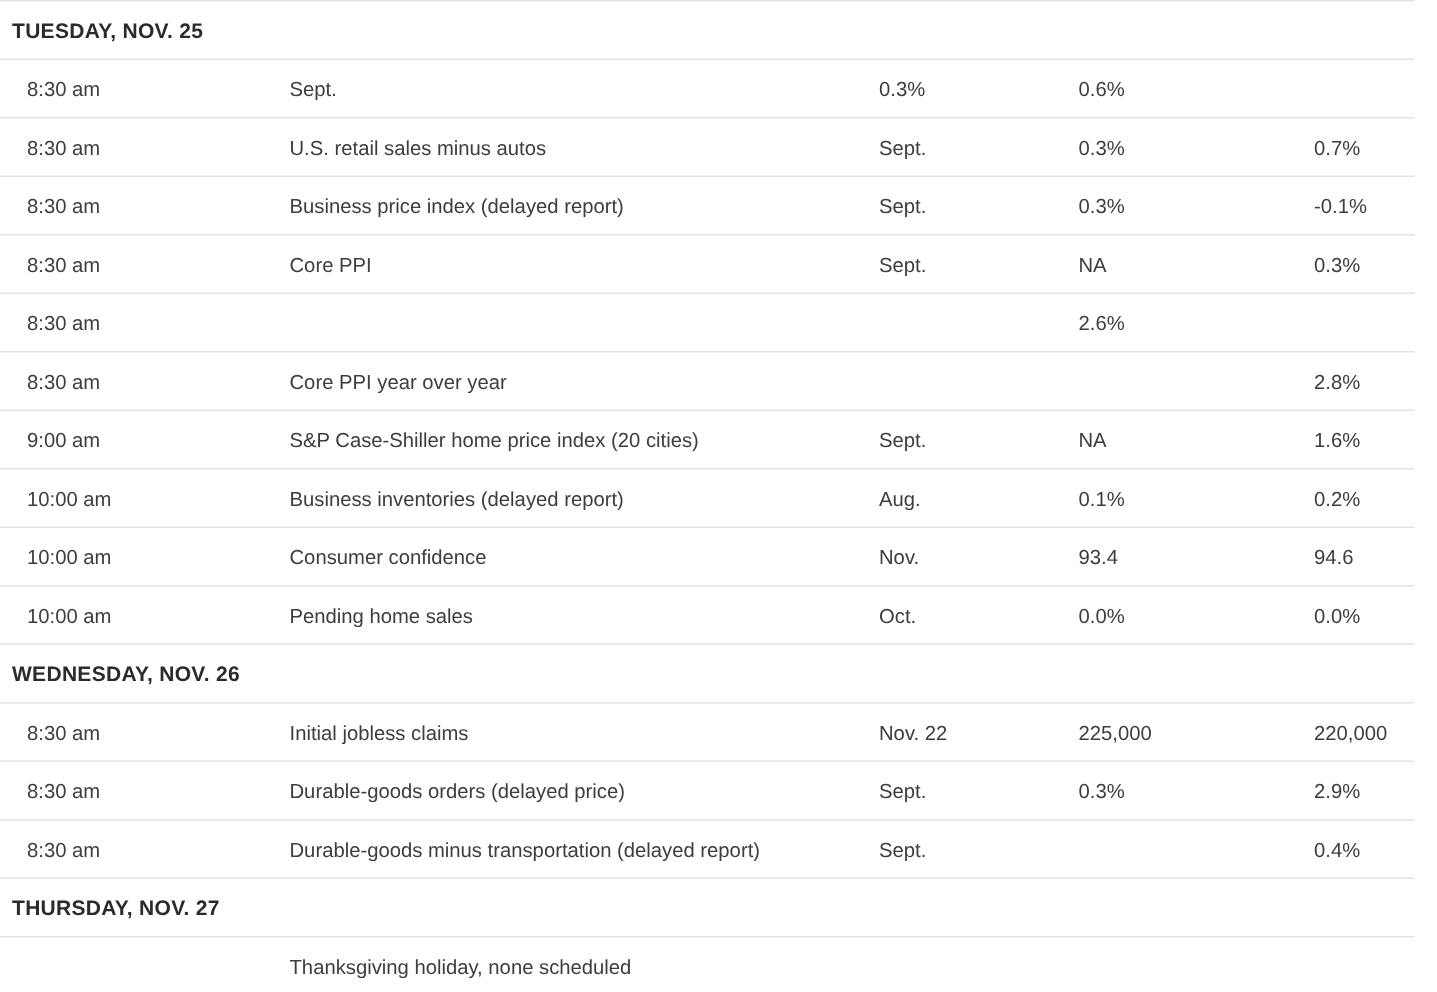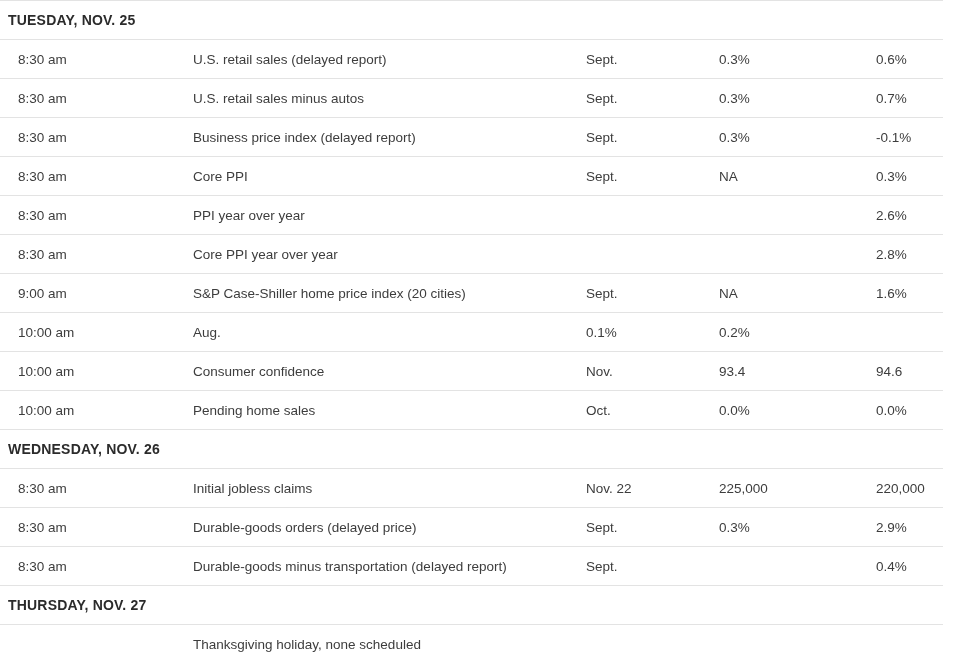--- a/index.html
+++ b/index.html
@@ -46,21 +46,20 @@
 </style>
 </head>
 <body>
 
 <div class="calendar-table" id="calendar-table">
     <div class="section-header-row">
       <span class="section-header-label">TUESDAY, NOV. 25</span>
     </div>
     <div class="data-row">
       <span class="cell cell-time">8:30 am</span>
-      <span class="cell cell-report">U.S. retail sales (delayed report)</span>
       <span class="cell cell-period">Sept.</span>
       <span class="cell cell-forecast">0.3%</span>
       <span class="cell cell-previous">0.6%</span>
     </div>
     <div class="data-row">
       <span class="cell cell-time">8:30 am</span>
       <span class="cell cell-report">U.S. retail sales minus autos</span>
       <span class="cell cell-period">Sept.</span>
       <span class="cell cell-forecast">0.3%</span>
       <span class="cell cell-previous">0.7%</span>
@@ -74,41 +73,41 @@
     </div>
     <div class="data-row">
       <span class="cell cell-time">8:30 am</span>
       <span class="cell cell-report">Core PPI</span>
       <span class="cell cell-period">Sept.</span>
       <span class="cell cell-forecast">NA</span>
       <span class="cell cell-previous">0.3%</span>
     </div>
     <div class="data-row">
       <span class="cell cell-time">8:30 am</span>
-      <span class="cell cell-report">PPI year over year</span>
       <span class="cell cell-period"></span>
       <span class="cell cell-forecast"></span>
       <span class="cell cell-previous">2.6%</span>
     </div>
     <div class="data-row">
       <span class="cell cell-time">8:30 am</span>
       <span class="cell cell-report">Core PPI year over year</span>
       <span class="cell cell-period"></span>
       <span class="cell cell-forecast"></span>
       <span class="cell cell-previous">2.8%</span>
     </div>
     <div class="data-row">
       <span class="cell cell-time">9:00 am</span>
       <span class="cell cell-report">S&amp;P Case-Shiller home price index (20 cities)</span>
       <span class="cell cell-period">Sept.</span>
       <span class="cell cell-forecast">NA</span>
       <span class="cell cell-previous">1.6%</span>
     </div>
     <div class="data-row">
       <span class="cell cell-time">10:00 am</span>
+      <span class="cell cell-report">Business inventories (delayed report)</span>
       <span class="cell cell-period">Aug.</span>
       <span class="cell cell-forecast">0.1%</span>
       <span class="cell cell-previous">0.2%</span>
     </div>
     <div class="data-row">
       <span class="cell cell-time">10:00 am</span>
       <span class="cell cell-report">Consumer confidence</span>
       <span class="cell cell-period">Nov.</span>
       <span class="cell cell-forecast">93.4</span>
       <span class="cell cell-previous">94.6</span>

